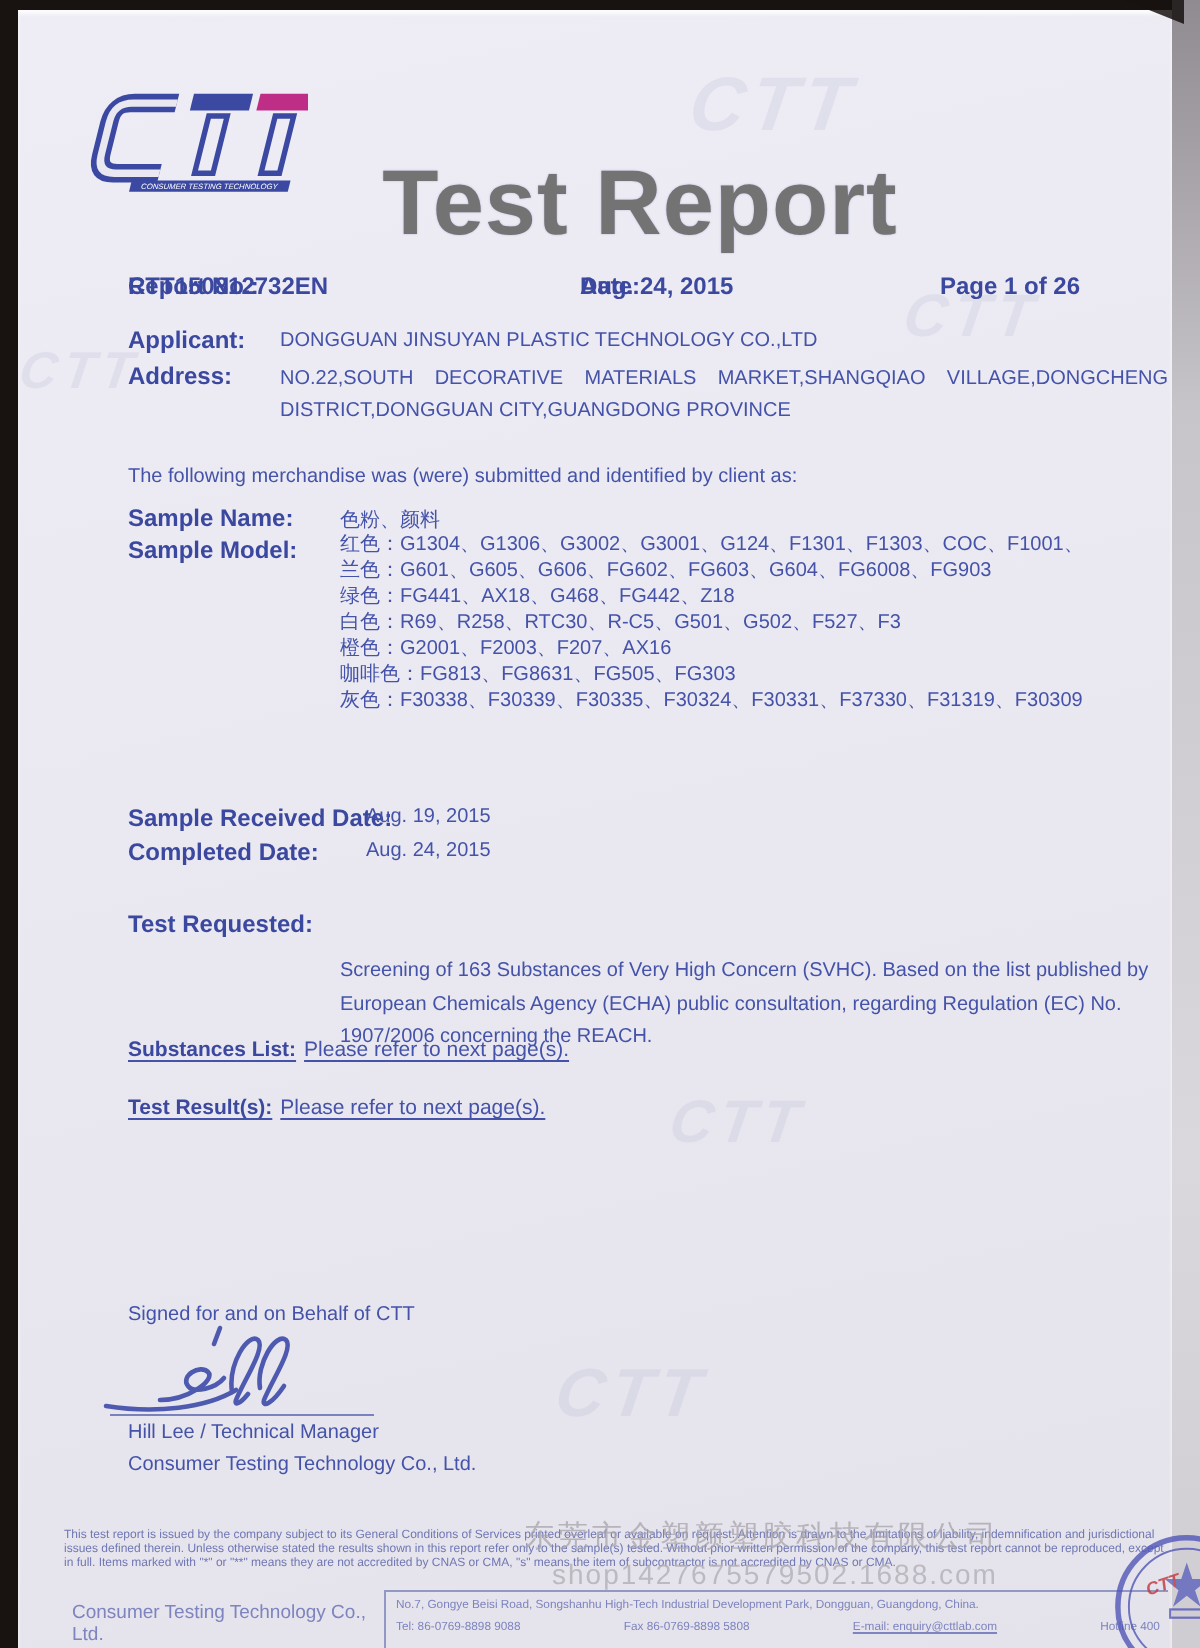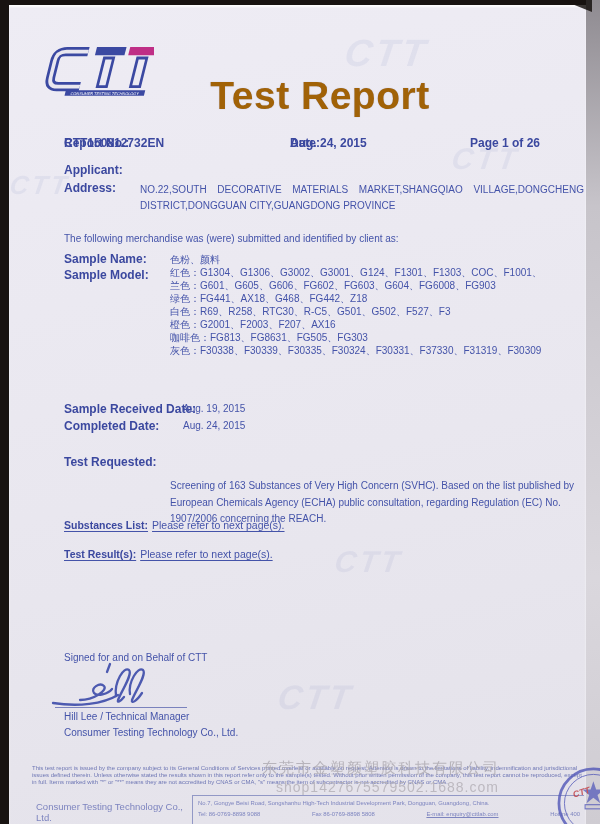--- a/index.html
+++ b/index.html
@@ -11,22 +11,22 @@
   .edge-right{position:absolute;left:586px;top:0;width:14px;height:824px;
         background:linear-gradient(180deg,#8f8b91 0%,#c7c4ca 25%,#dad7dd 70%,#cfccd2 100%);}
   .corner-dark{position:absolute;right:8px;top:0;width:0;height:0;
         border-style:solid;border-width:0 30px 12px 0;
         border-color:transparent #181311 transparent transparent;opacity:.85;}
   .abs{position:absolute;}
   .lbl{font-weight:bold;color:#3b489f;}
   .val{color:#4453a9;}
   .t10{font-size:10px;}
   .t105{font-size:12px;}
-  .title{left:130px;top:74px;width:380px;text-align:center;font-size:39px;font-weight:bold;
-         color:#a16207;letter-spacing:.5px;text-shadow:0 0 1px rgba(60,78,167,.35);}
+  .title{left:130px;top:74px;width:380px;text-align:center;font-size:46px;font-weight:bold;
+         color:#737373;letter-spacing:.5px;text-shadow:0 0 1px rgba(60,78,167,.35);}
   .meta span{position:absolute;white-space:nowrap;}
   .addr-val{width:444px;line-height:16px;text-align:justify;}
   .model-list{left:170px;top:266px;line-height:13px;font-size:10px;color:#4453a9;}
   .model-list .row{white-space:nowrap;}
   .model-list .indent{padding-left:29px;}
   .tr-val{width:408px;line-height:16.5px;margin-top:22px;}
   .ref-row{text-decoration:underline;color:#4453a9;font-size:10.5px;margin-bottom:17px;
            text-underline-offset:2px;}
   .ref-label{font-weight:bold;color:#3b489f;}
   .ref-text{margin-left:4px;}
@@ -90,20 +90,21 @@
       <span>CTT150812732EN</span>
     </span>
     <span style="left:290px;" class="lbl">
       <span>Date:</span>
       <span>Aug. 24, 2015</span>
     </span>
     <span style="left:470px;" class="lbl">Page 1 of 26</span>
   </div>
 
   <div class="abs lbl t105" style="left:64px;top:163px;">Applicant:</div>
+  <div class="abs val t10" style="left:140px;top:165px;">DONGGUAN JINSUYAN PLASTIC TECHNOLOGY CO.,LTD</div>
   <div class="abs lbl t105" style="left:64px;top:181px;">Address:</div>
   <div class="abs val t10 addr-val" style="left:140px;top:182px;">NO.22,SOUTH DECORATIVE MATERIALS MARKET,SHANGQIAO VILLAGE,DONGCHENG DISTRICT,DONGGUAN CITY,GUANGDONG PROVINCE</div>
 
   <div class="abs val t10" style="left:64px;top:233px;">The following merchandise was (were) submitted and identified by client as:</div>
 
   <div class="abs lbl t105" style="left:64px;top:252px;">Sample Name:</div>
   <div class="abs val t10" style="left:170px;top:253px;">色粉、颜料</div>
 
   <div class="abs lbl t105" style="left:64px;top:268px;">Sample Model:</div>
   <div class="abs model-list">

